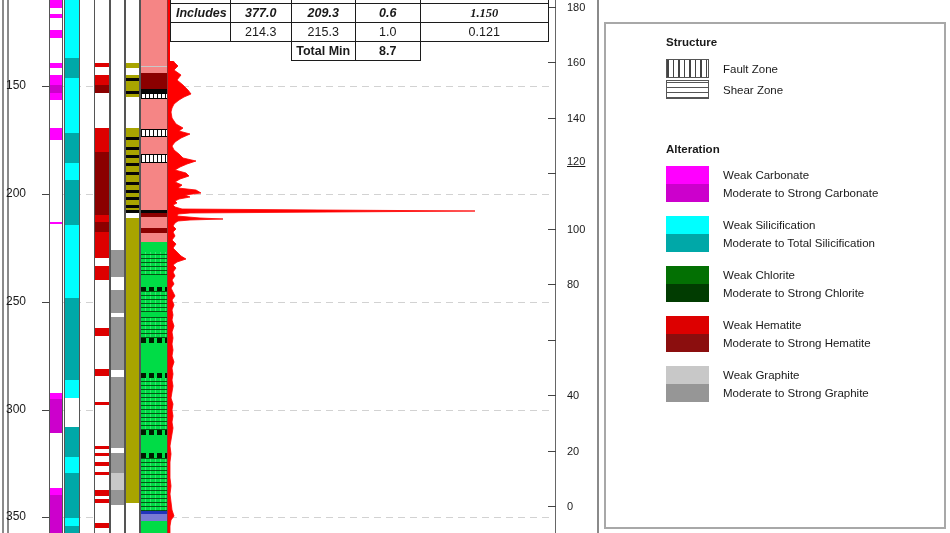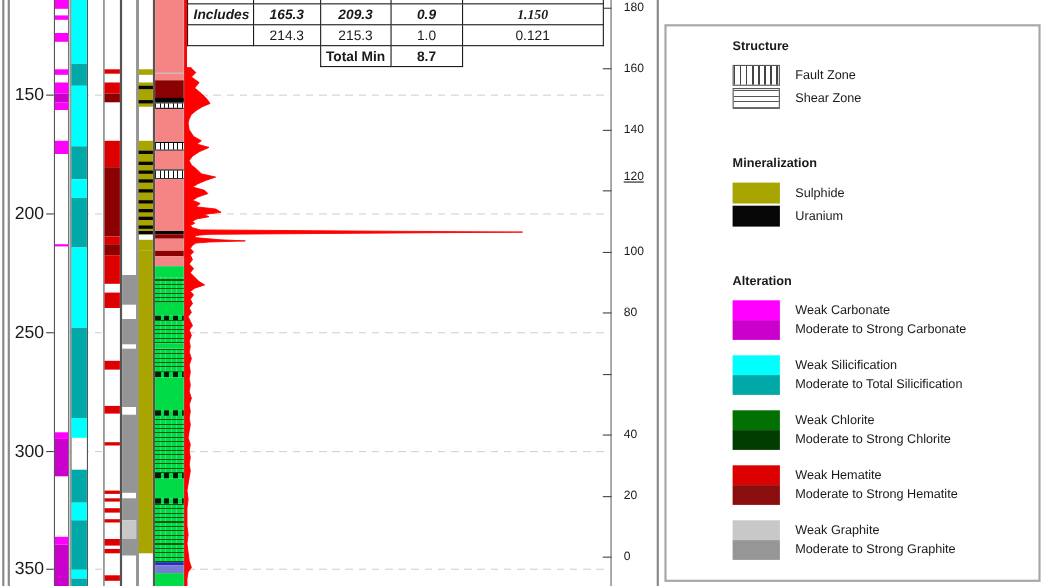--- a/index.html
+++ b/index.html
@@ -12,21 +12,21 @@
   .p-fault{background-color:#fff;
      background-image:repeating-linear-gradient(90deg,#111 0 1px,transparent 1px 4px);
      border-top:1px solid #000;border-bottom:1px solid #000;box-sizing:border-box}
   .p-ghatch{background-color:#00dc46;
      background-image:repeating-linear-gradient(0deg,rgba(0,40,0,.75) 0 1px,transparent 1px 4px),
                       repeating-linear-gradient(90deg,transparent 0 4px,rgba(255,255,255,.22) 4px 5px)}
   .p-gdash{background-color:#00dc46;
      background-image:repeating-linear-gradient(90deg,#001b00 0 5px,transparent 5px 8px)}
   .gridline{position:absolute;left:50px;width:504px;height:1px;
      background:repeating-linear-gradient(90deg,#d2d2d2 0 7px,transparent 7px 12px)}
-  .depth-label{position:absolute;left:6px;width:34px;text-align:right;font-size:16px}
+  .depth-label{position:absolute;left:6px;width:34px;text-align:left;font-size:12px}
   .depth-tick{position:absolute;left:42px;width:7px;height:1px;background:#444}
   .raxis-line{position:absolute;left:555px;top:0;width:1px;height:533px;background:#666}
   .raxis-tick{position:absolute;left:548px;width:8px;height:1px;background:#444}
   .raxis-label{position:absolute;left:567px;font-size:11px}
   #curve-svg{position:absolute;left:0;top:0;pointer-events:none}
   #intercept-table{position:absolute;left:170px;top:-16px;border-collapse:collapse;background:#fff}
   #intercept-table td{border:1.5px solid #1c1c1c;height:19px;font-size:12.5px;
      text-align:center;padding:0 3px;background:#fff;box-sizing:border-box}
   #intercept-table td.c0{text-align:left;padding-left:5px}
   tr.r-bi td{font-weight:bold;font-style:italic}
@@ -218,23 +218,23 @@
     <tbody>
       <tr>
         <td class="c0 " style="width: 57px;"></td>
         <td class="" style="width: 61px;"></td>
         <td class="" style="width: 64px;"></td>
         <td class="" style="width: 65px;"></td>
         <td class="" style="width: 128px;"></td>
       </tr>
       <tr class="r-bi">
         <td class="c0 " style="width: 57px;">Includes</td>
-        <td class="" style="width: 61px;">165.3</td>
+        <td class="" style="width: 61px;">377.0</td>
         <td class="" style="width: 64px;">209.3</td>
-        <td class="" style="width: 65px;">0.9</td>
+        <td class="" style="width: 65px;">0.6</td>
         <td class="" style="width: 128px; font-family: Liberation Serif, serif;">1.150</td>
       </tr>
       <tr>
         <td class="c0 " style="width: 57px;"></td>
         <td class="" style="width: 61px;">214.3</td>
         <td class="" style="width: 64px;">215.3</td>
         <td class="" style="width: 65px;">1.0</td>
         <td class="" style="width: 128px; text-align: center;">0.121</td>
       </tr>
       <tr>
@@ -252,31 +252,20 @@
       <div class="lg-item">
         <div class="lg-sw p-faultleg bordered"></div>
         <div class="lg-label">Fault Zone</div>
       </div>
       <div class="lg-item">
         <div class="lg-sw p-shearleg bordered"></div>
         <div class="lg-label">Shear Zone</div>
       </div>
     </div>
     <div class="lg-section">
-      <div class="lg-title">Mineralization</div>
-      <div class="lg-item">
-        <div class="lg-sw" style="background: rgb(168, 164, 0);"></div>
-        <div class="lg-label">Sulphide</div>
-      </div>
-      <div class="lg-item">
-        <div class="lg-sw" style="background: rgb(6, 6, 6);"></div>
-        <div class="lg-label">Uranium</div>
-      </div>
-    </div>
-    <div class="lg-section">
       <div class="lg-title">Alteration</div>
       <div class="lg-item-dual">
         <div class="lg-sw2">
           <div style="background: rgb(255, 0, 255);"></div>
           <div style="background: rgb(204, 0, 204);"></div>
         </div>
         <div class="lg-txt">
           <div>Weak Carbonate</div>
           <div>Moderate to Strong Carbonate</div>
         </div>

